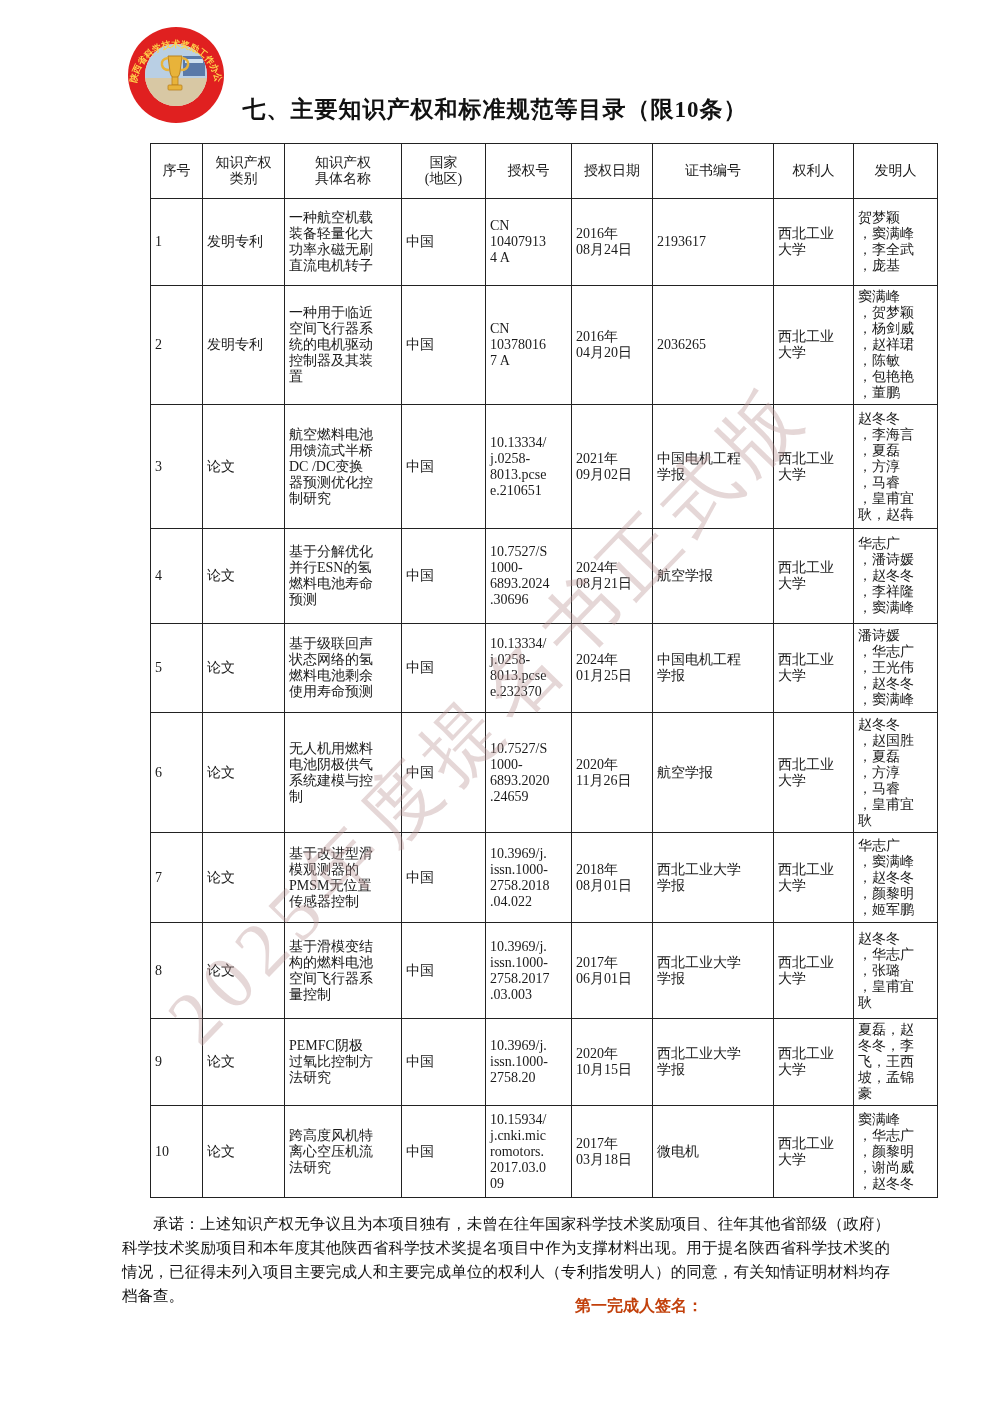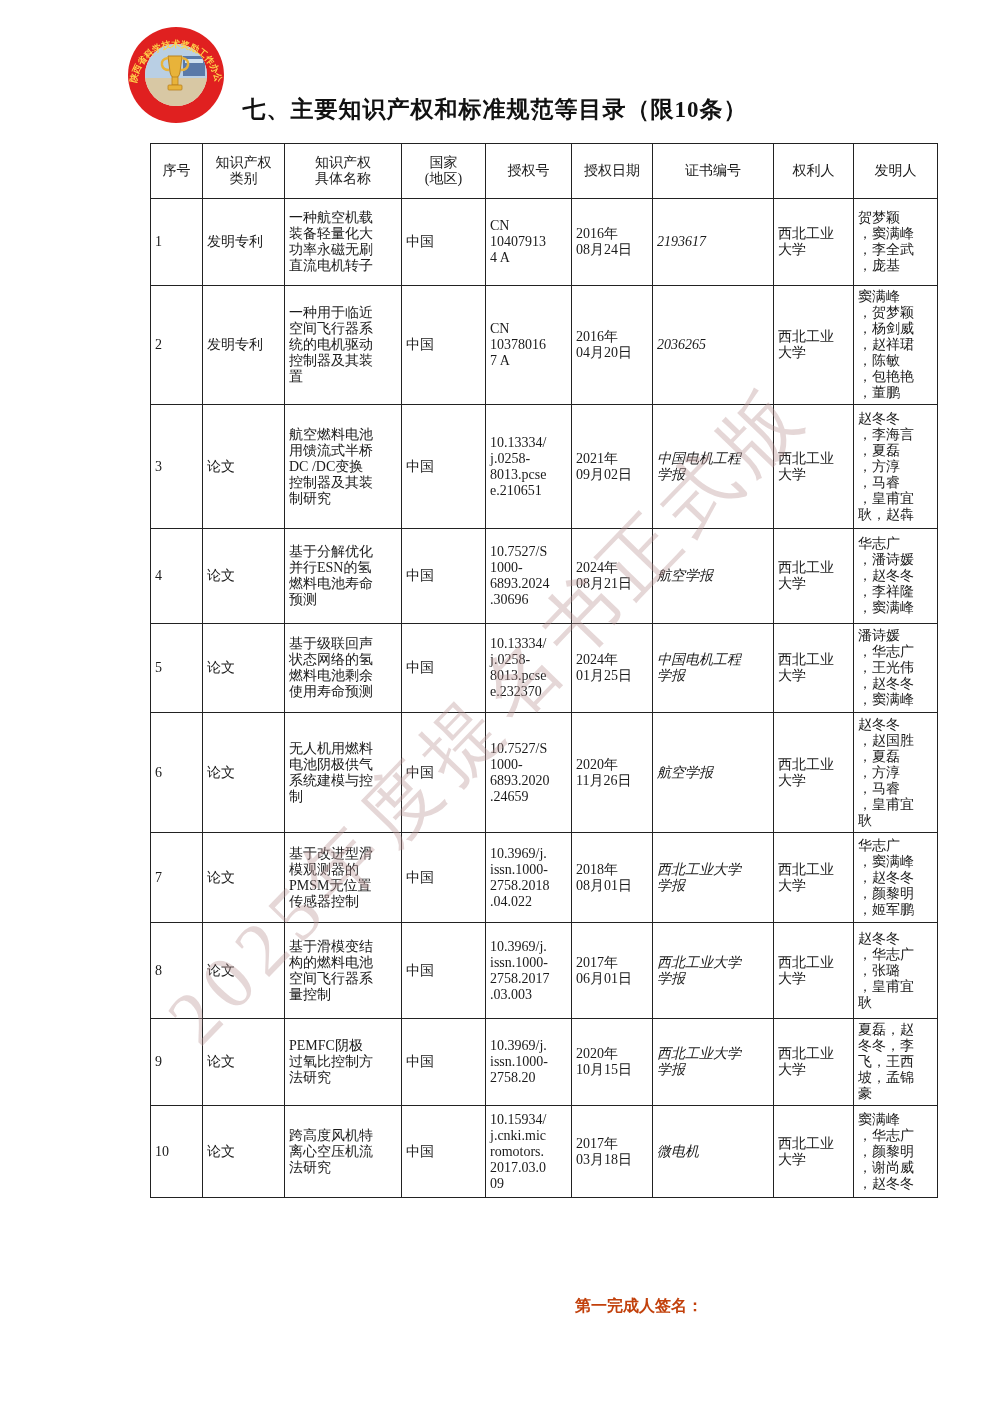--- a/index.html
+++ b/index.html
@@ -31,21 +31,21 @@
   }
   col.w0{width:52px}col.w1{width:82px}col.w2{width:117px}
   col.w3{width:84px}col.w4{width:86px}col.w5{width:81px}
   col.w6{width:121px}col.w7{width:80px}col.w8{width:84px}
   td.c0{padding-left:10px;}
   td.c1{padding-left:8px;margin-left:8px;}
   td.c2{padding-left:10px;padding-right:12px;}
   td.c3{padding-left:10px;}
   td.c4{padding-left:6px;}
   td.c5{padding-left:6px;}
-  td.c6{padding-left:6px;font-style:italic;}
+  td.c6{padding-left:6px;}
   td.c7{padding-left:6px;}
   td.c8{padding-left:4px;padding-right:2px;}
   tbody tr:nth-of-type(1){height:87px}
   tbody tr:nth-of-type(2){height:111px}
   tbody tr:nth-of-type(3){height:124px}
   tbody tr:nth-of-type(4){height:95px}
   tbody tr:nth-of-type(5){height:89px}
   tbody tr:nth-of-type(6){height:120px}
   tbody tr:nth-of-type(7){height:90px}
   tbody tr:nth-of-type(8){height:96px}
@@ -178,21 +178,21 @@
 ，陈敏
 ，包艳艳
 ，董鹏</td>
           </tr>
           <tr>
             <td class="c0">3</td>
             <td class="c1">论文</td>
             <td class="c2">航空燃料电池
 用馈流式半桥
 DC /DC变换
-控制器及其装
+器预测优化控
 制研究</td>
             <td class="c3">中国</td>
             <td class="c4">10.13334/
 j.0258-
 8013.pcse
 e.210651</td>
             <td class="c5">2021年
 09月02日</td>
             <td class="c6">中国电机工程
 学报</td>
@@ -370,15 +370,16 @@
 ，颜黎明
 ，谢尚威
 ，赵冬冬</td>
           </tr>
         </tbody>
     </table>
   </div>
 
   <div class="watermark">2025年度提名书正式版</div>
 
+  <div class="pledge">承诺：上述知识产权无争议且为本项目独有，未曾在往年国家科学技术奖励项目、往年其他省部级（政府）科学技术奖励项目和本年度其他陕西省科学技术奖提名项目中作为支撑材料出现。用于提名陕西省科学技术奖的情况，已征得未列入项目主要完成人和主要完成单位的权利人（专利指发明人）的同意，有关知情证明材料均存档备查。</div>
   <div class="sign-label">第一完成人签名：</div>
 
 </div>
 
 </body></html>

